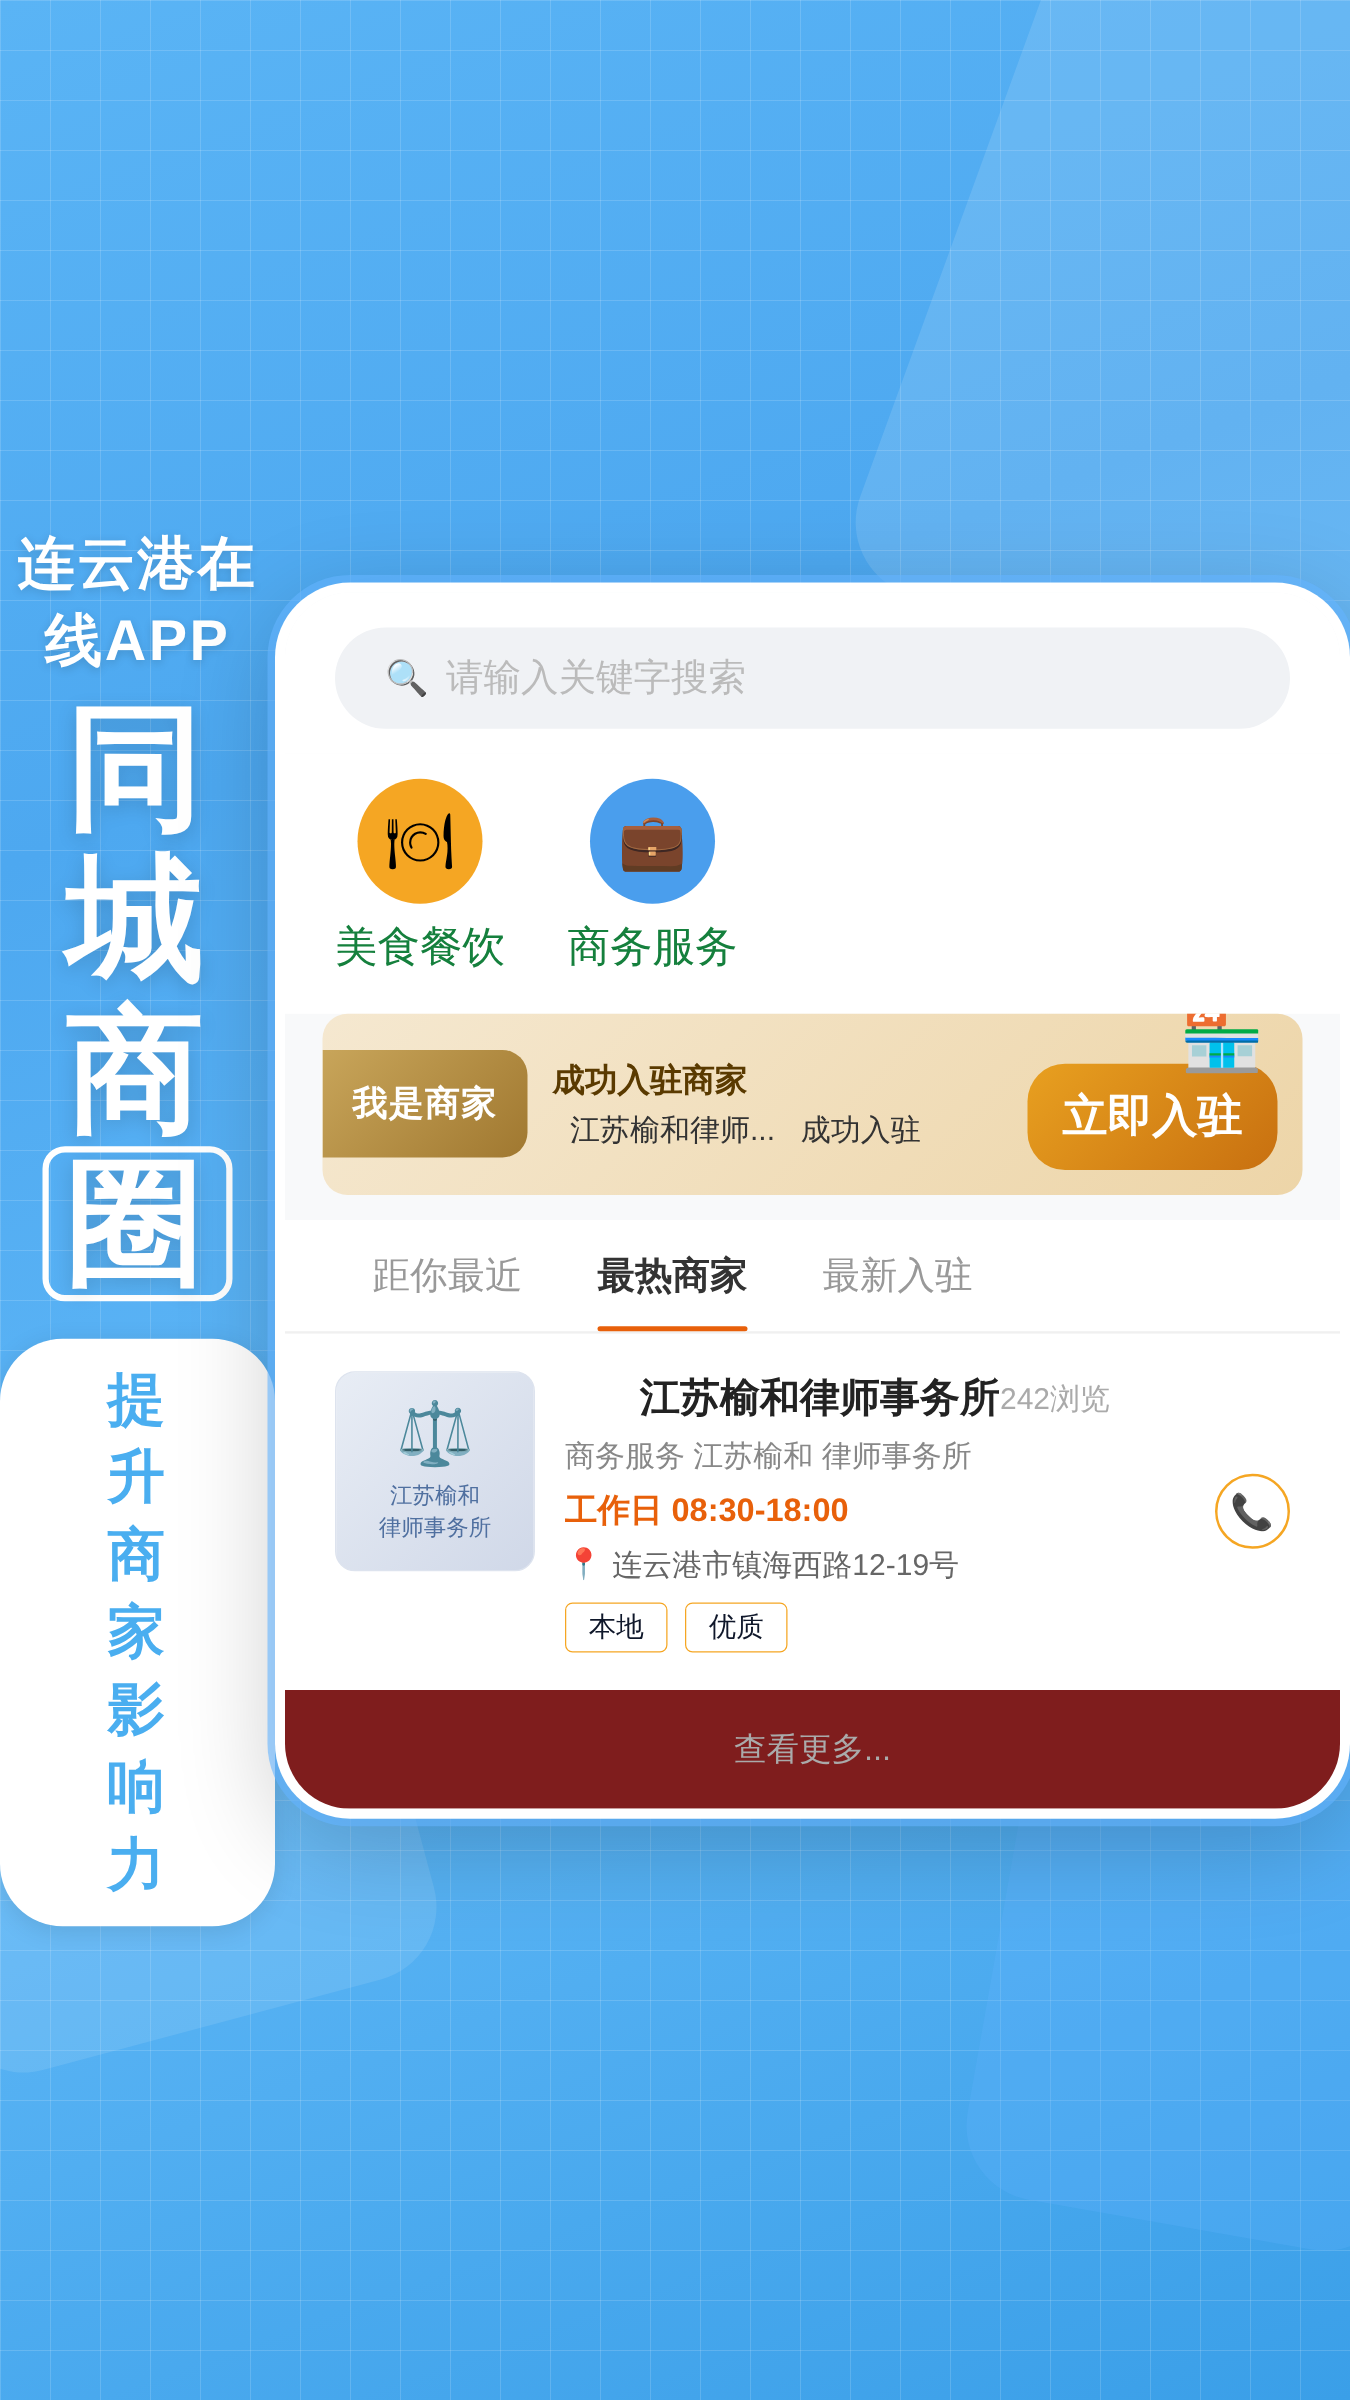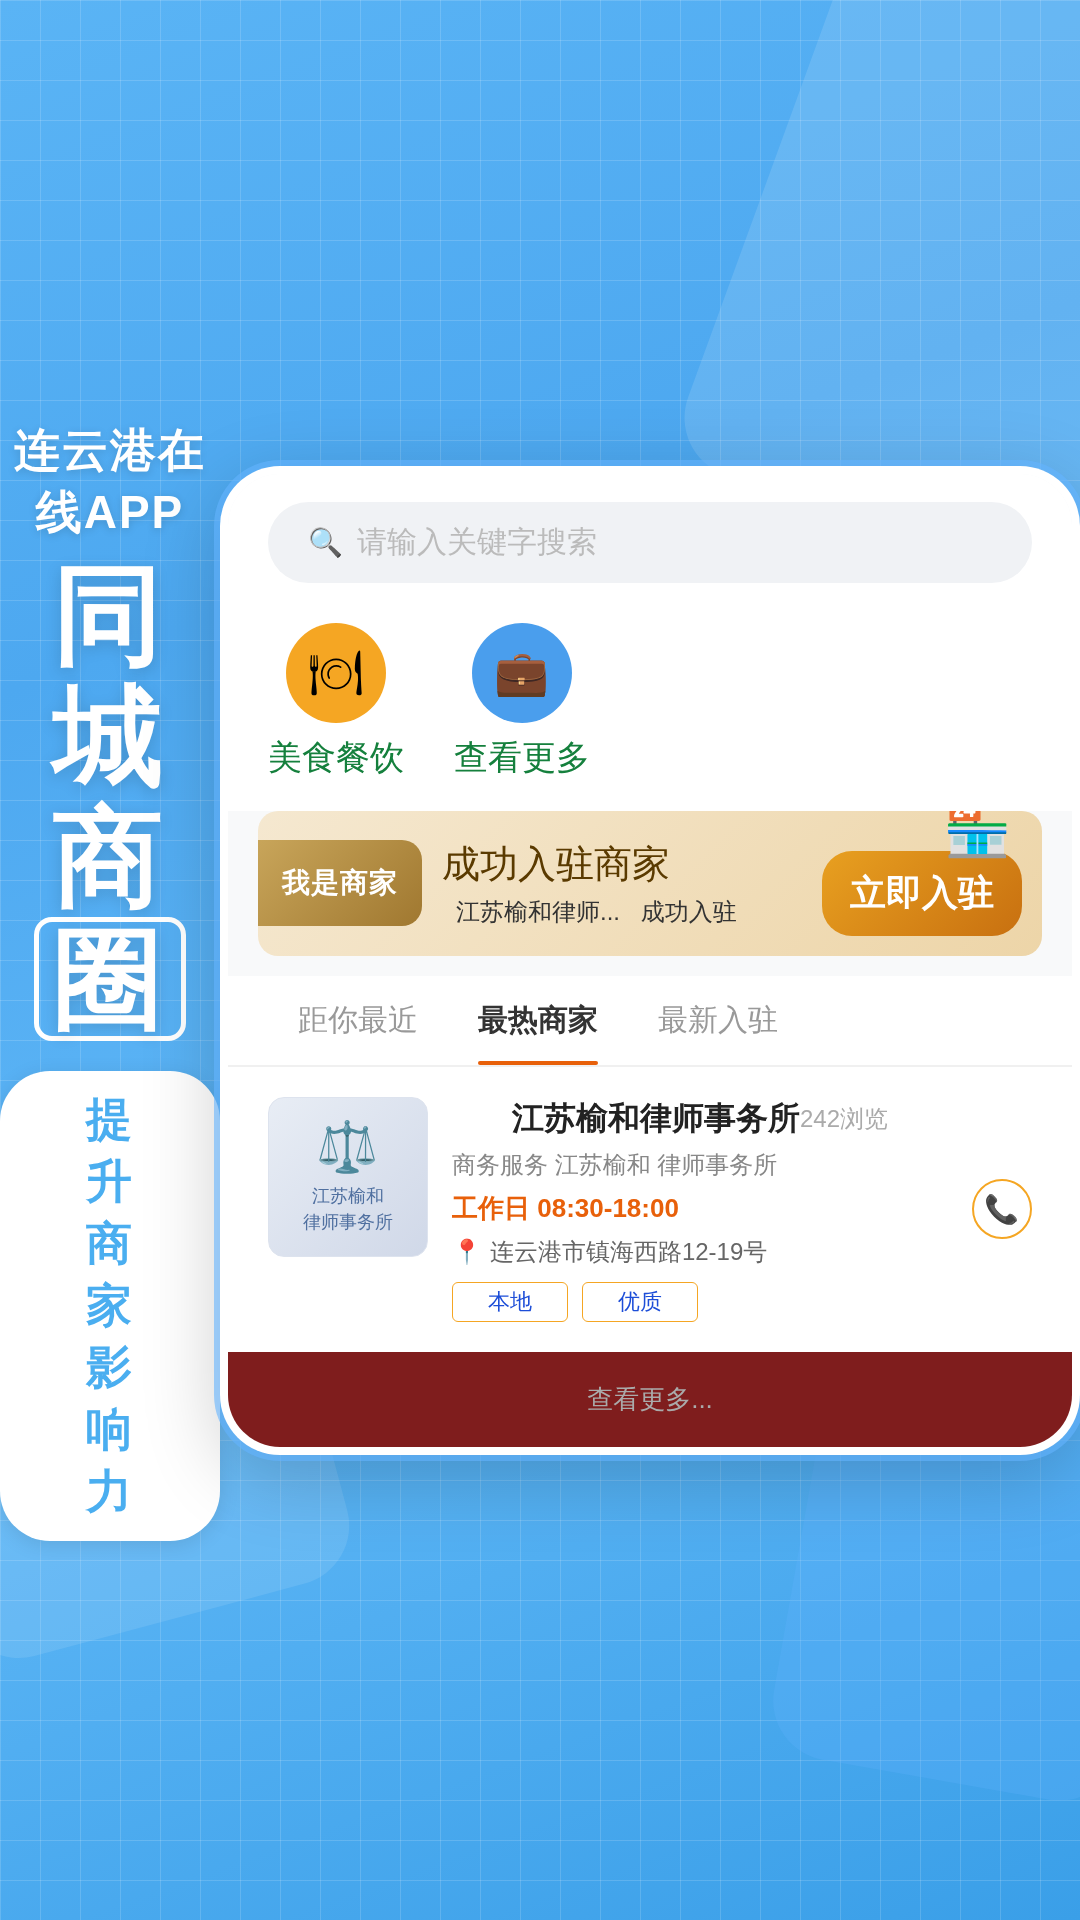--- a/index.html
+++ b/index.html
@@ -230,22 +230,22 @@
       white-space: nowrap;
       letter-spacing: 1px;
     }
 
     .merchant-info {
       flex: 1;
       padding: 0 20px;
     }
 
     .merchant-title {
-      font-size: 38px;
-      font-weight: 400;
+      font-size: 26px;
+      font-weight: 700;
       color: #5a3a00;
       margin-bottom: 6px;
     }
 
     .merchant-subtitle {
       font-size: 24px;
       color: #c8860a;
     }
 
     .merchant-subtitle span {
@@ -395,23 +395,23 @@
       font-size: 24px;
     }
 
     .business-tags {
       display: flex;
       gap: 14px;
     }
 
     .tag {
       border: 1.5px solid #f5a623;
-      color: #1d4ed8;
+      color: #0f172a;
       border-radius: 6px;
-      padding: 4px 35px;
+      padding: 4px 18px;
       font-size: 22px;
       text-align: center;
     }
 
     .phone-btn {
       width: 60px;
       height: 60px;
       border-radius: 50%;
       border: 2px solid #f5a623;
       display: flex;
@@ -463,21 +463,21 @@
         <div class="category-item">
           <div class="category-icon-circle orange">
             <span>🍽</span>
           </div>
           <span class="category-label">美食餐饮</span>
         </div>
         <div class="category-item">
           <div class="category-icon-circle blue">
             <span>💼</span>
           </div>
-          <span class="category-label">查看更多</span>
+          <span class="category-label">商务服务</span>
         </div>
       </div>
 
       <div class="merchant-banner">
         <div class="merchant-tag">我是商家</div>
         <div class="merchant-info">
           <div class="merchant-title">成功入驻商家</div>
           <div class="merchant-subtitle">
             <span>江苏榆和律师...</span>
             <span>成功入驻</span>

